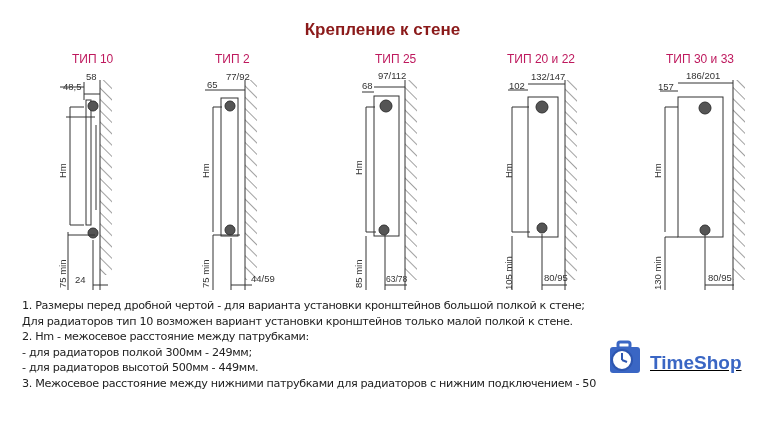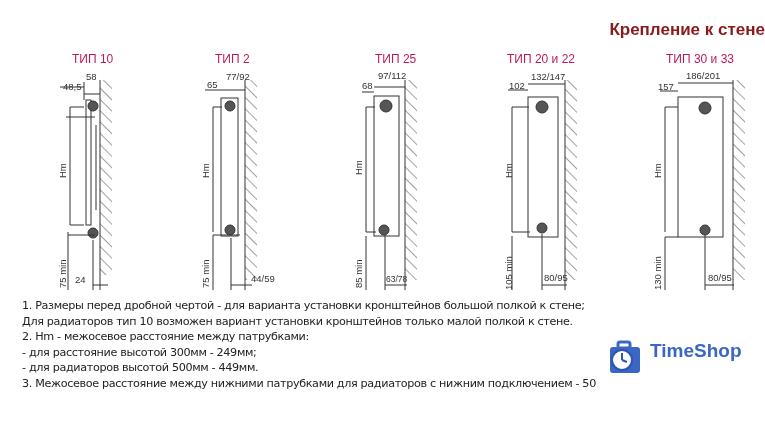--- a/index.html
+++ b/index.html
@@ -1,22 +1,22 @@
 <!DOCTYPE html>
 <html><head>
 <meta charset="utf-8">
 <style>
   html,body{margin:0;padding:0;background:#fff;}
   body{width:765px;height:436px;position:relative;overflow:hidden;font-family:"DejaVu Sans",sans-serif;}
-  .title{position:absolute;left:0;top:20px;width:765px;text-align:right;font:bold 17px "Liberation Sans",sans-serif;color:#8b1a1a;}
+  .title{position:absolute;left:0;top:20px;width:765px;text-align:center;font:bold 17px "Liberation Sans",sans-serif;color:#8b1a1a;}
   .type-label{position:absolute;font:12px "Liberation Sans",sans-serif;color:#be185d;white-space:nowrap;}
   svg.dia{position:absolute;left:0;top:0;}
   .notes{position:absolute;left:22px;top:298px;font:11.2px "DejaVu Sans",sans-serif;color:#222;line-height:15.6px;letter-spacing:-0.35px;white-space:nowrap;}
   .notes div{height:15.6px;}
-  .logo{position:absolute;left:606px;top:340px;display:flex;align-items:flex-start;}
+  .logo{position:absolute;left:606px;top:340px;display:flex;align-items:flex-end;text-decoration:underline;}
   .logo-text{font:bold 19px "Liberation Sans",sans-serif;color:#3a66c4;margin-left:4px;}
 </style>
 </head>
 <body>
 
 <div class="title">Крепление к стене</div>
 
 <div class="type-label" style="left:72px;top:52px">ТИП 10</div>
 <div class="type-label" style="left:215px;top:52px">ТИП 2</div>
 <div class="type-label" style="left:375px;top:52px">ТИП 25</div>
@@ -141,21 +141,21 @@
     <text transform="translate(512,290) rotate(-90)">105 min</text>
     <text transform="translate(661,178) rotate(-90)">Hm</text>
     <text transform="translate(661,290) rotate(-90)">130 min</text>
   </g>
 </svg>
 
 <div class="notes">
   <div>1. Размеры перед дробной чертой - для варианта установки кронштейнов большой полкой к стене;</div>
   <div>Для радиаторов тип 10 возможен вариант установки кронштейнов только малой полкой к стене.</div>
   <div>2. Hm - межосевое расстояние между патрубками:</div>
-  <div>- для расстояние высотой 300мм - 249мм;</div>
+  <div>- для радиаторов полкой 300мм - 249мм;</div>
   <div>- для радиаторов высотой 500мм - 449мм.</div>
   <div>3. Межосевое расстояние между нижними патрубками для радиаторов с нижним подключением - 50</div>
 </div>
 
 <div class="logo">
   <svg width="40" height="34" viewBox="0 0 40 34">
     <rect x="12" y="2" width="12" height="6" rx="2" fill="none" stroke="#3a66c4" stroke-width="3"></rect>
     <rect x="4" y="7" width="30" height="26" rx="3" fill="#3a66c4"></rect>
     <circle cx="16" cy="20" r="10" fill="#fff" stroke="#2d56b0" stroke-width="2"></circle>
     <line x1="16" y1="20" x2="16" y2="13" stroke="#2d56b0" stroke-width="2"></line>

